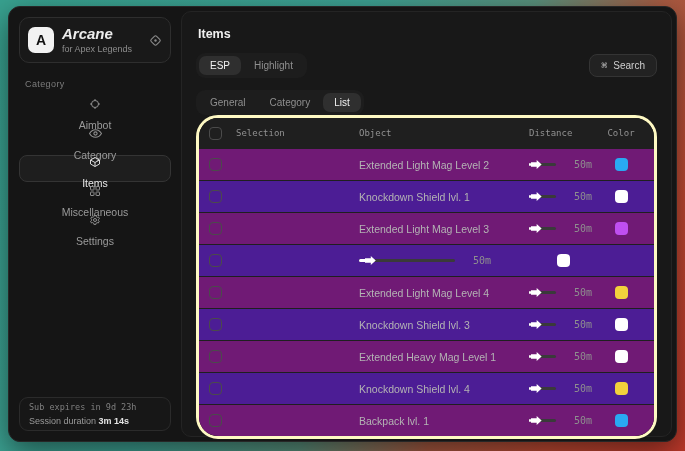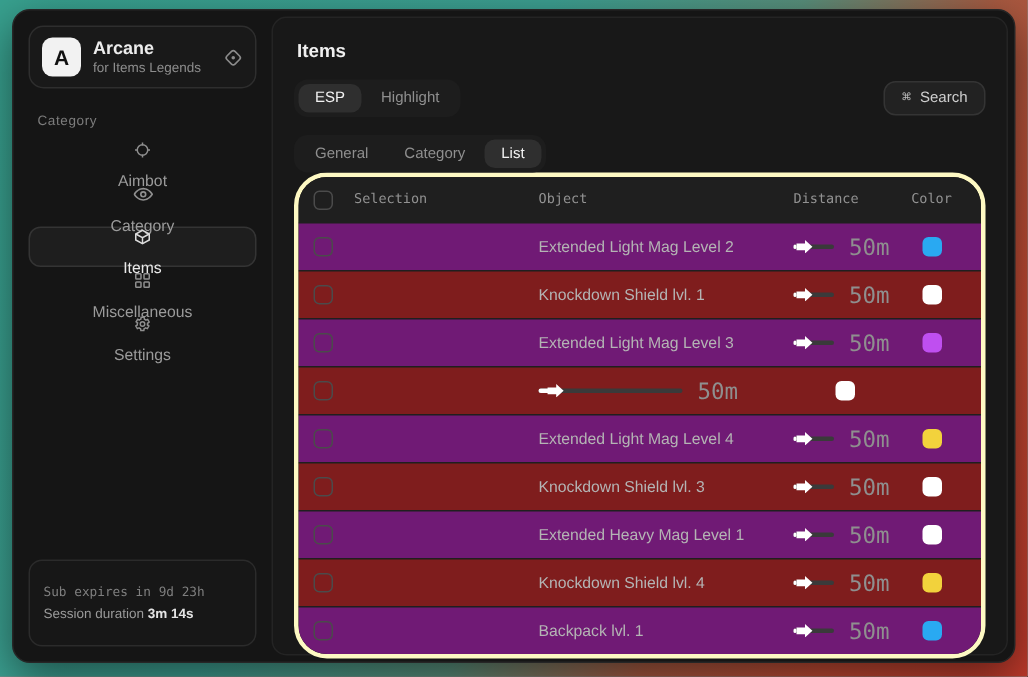--- a/index.html
+++ b/index.html
@@ -20,38 +20,38 @@
   .sidebar { position:absolute; left:0; top:0; bottom:0; width:172px; padding:10px; }
   .app-card {
     display:flex; align-items:center; gap:8px;
     border:1px solid #2e2e2e; border-radius:10px; padding:7px 8px; background:#191919;
   }
   .app-logo {
     width:26px; height:26px; border-radius:7px; background:#f2f2f2; color:#111;
     display:flex; align-items:center; justify-content:center; font-weight:bold; font-size:14px;
   }
   .app-meta { flex:1; line-height:1.25; }
-  .app-name { color:#ececec; font-size:12px; font-weight:bold; }
+  .app-name { color:#ececec; font-size:15px; font-weight:bold;font-style:italic; }
   .app-sub { color:#8d8d8d; font-size:9px; }
   .app-emblem { color:#8b8b8b; display:flex; }
 
   .section-label { color:#7c7c7c; font-size:9px; margin:16px 6px 8px; letter-spacing:.4px; }
 
   .nav-item {
     display:flex; align-items:center; gap:9px; height:27px; padding:0 9px;
     border-radius:8px; color:#9b9b9b; font-size:10.5px; margin-bottom:2px;
     border:1px solid transparent; cursor:pointer;flex-direction:column;
   }
   .nav-item .nicon { display:flex; width:13px; justify-content:center; color:#8f8f8f; }
   .nav-item.active { background:#1e1e1e; border-color:#343434; color:#e9e9e9; }
   .nav-item.active .nicon { color:#dcdcdc; }
 
   .side-footer {
     position:absolute; left:10px; right:10px; bottom:10px;
-    border:1px solid #2b2b2b; border-radius:9px; padding:16px 9px; background:#171717;
+    border:1px solid #2b2b2b; border-radius:9px; padding:4px 9px; background:#171717;
   }
   .foot-l1 { color:#7f7f7f; font-size:8.5px; margin-bottom:4px; }
   .foot-l2 { font-size:9px; color:#9a9a9a; }
   .foot-l2 b { color:#e4e4e4; font-weight:bold; }
 
   
   .main {
     position:absolute; left:172px; top:4px; right:4px; bottom:4px;
     background:#181818; border:1px solid #242424; border-radius:10px;
     padding:13px 14px;
@@ -78,54 +78,54 @@
   
   .table {
     border:3px solid #fef9c3; border-radius:22px;
     overflow:hidden; background:#141414;
   }
   .trow {
     display:grid; grid-template-columns:150px 170px 1fr 46px;
     align-items:center; height:32px; padding:0 10px;
     border-top:1px solid #1f1f1f; background:#701a75;
   }
-  .trow.alt { background:#7f1d1d; }
+  .trow.alt { background:#4c1d95; }
   .thead {
     height:30px; background:#1f1f1f; border-top:none;
     color:#929292; font-size:9px;
   }
   .c-sel { display:flex; align-items:center; gap:14px; }
   .checkbox {
     width:13px; height:13px; border:1.5px solid #4b4b4b; border-radius:4px;
     background:transparent; cursor:pointer; flex:0 0 auto;
   }
   .obj { color:#b4b4b4; font-size:10.5px; }
   .c-dist { display:flex; align-items:center; gap:10px; padding-right:6px; }
   .slider { position:relative; flex:1; max-width:96px; height:3px; background:#3a3a3a; border-radius:2px; cursor:pointer; }
   .slider .fill { position:absolute; left:0; top:0; height:3px; width:9%; background:#fff; border-radius:2px; }
   .slider .thumb {
     position:absolute; left:6%; top:-3px; width:11px; height:9px; background:#fff;
     clip-path:polygon(0 25%, 55% 25%, 55% 0, 100% 50%, 55% 100%, 55% 75%, 0 75%);
   }
-  .dist-val { color:#8f8f8f; font-size:15px; width:26px; text-align:right; }
+  .dist-val { color:#8f8f8f; font-size:10px; width:26px; text-align:right; }
   .c-color { display:flex; justify-content:center; }
   .swatch { width:13px; height:13px; border-radius:4px; cursor:pointer; }
   svg { display:block; }
 </style>
 </head>
 <body>
 
 <div class="window">
 
   <div class="sidebar">
     <div class="app-card">
       <div class="app-logo">A</div>
       <div class="app-meta">
         <div class="app-name">Arcane</div>
-        <div class="app-sub">for Items Legends</div>
+        <div class="app-sub">for Apex Legends</div>
       </div>
       <span class="app-emblem">
         <svg width="13" height="13" viewBox="0 0 24 24" fill="none" stroke="currentColor" stroke-width="2">
           <rect x="5" y="5" width="14" height="14" rx="3" transform="rotate(45 12 12)"></rect>
           <circle cx="12" cy="12" r="2.2" fill="currentColor" stroke="none"></circle>
         </svg>
       </span>
     </div>
 
     <div class="section-label">Category</div>

